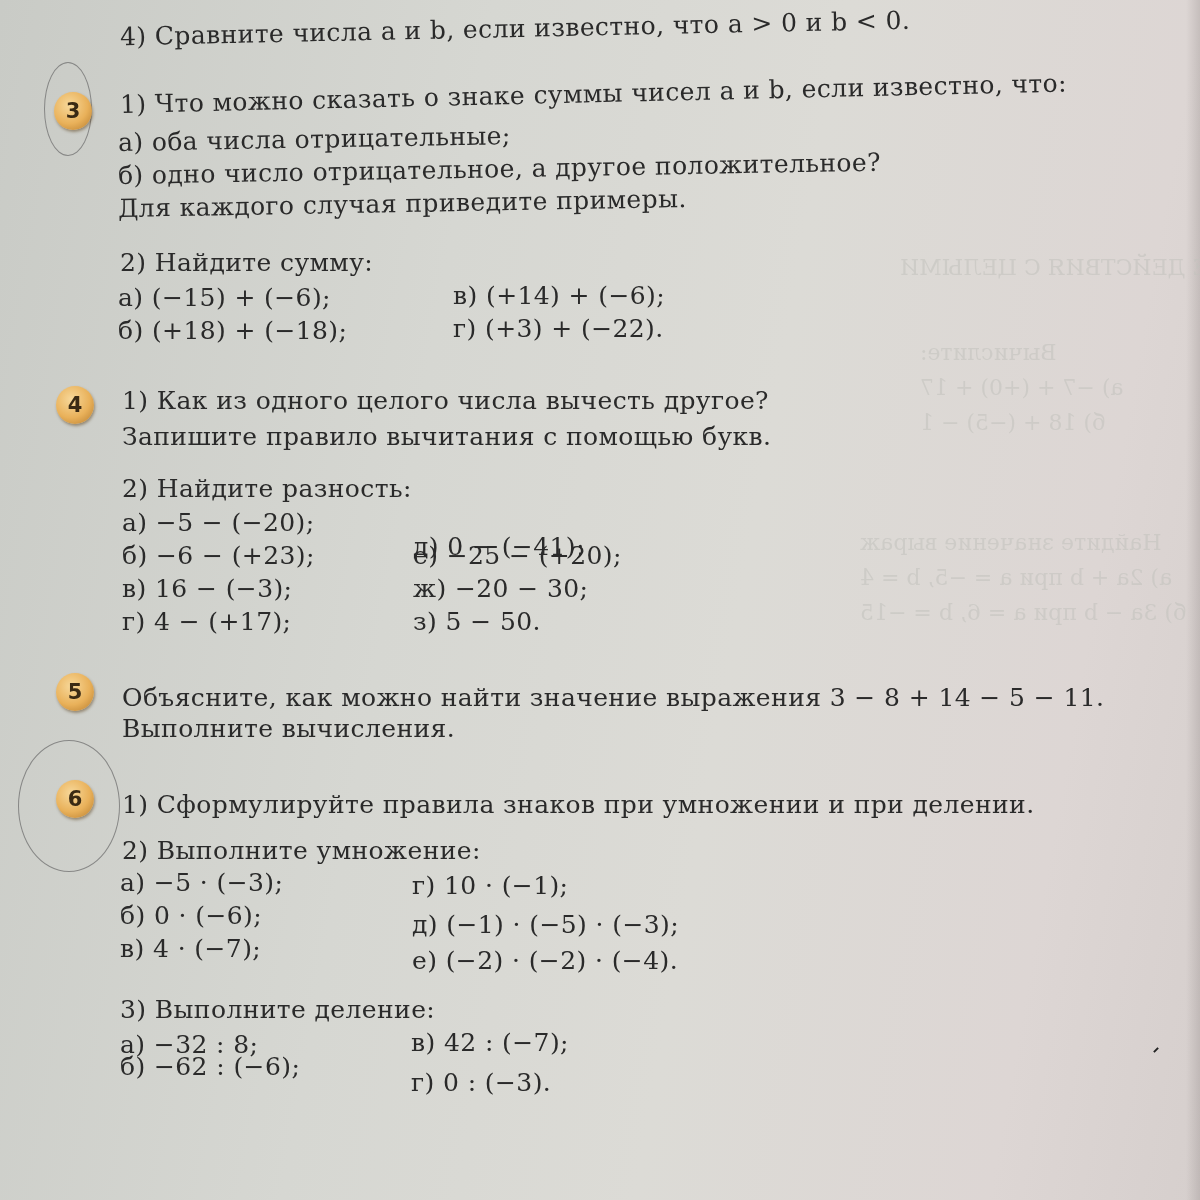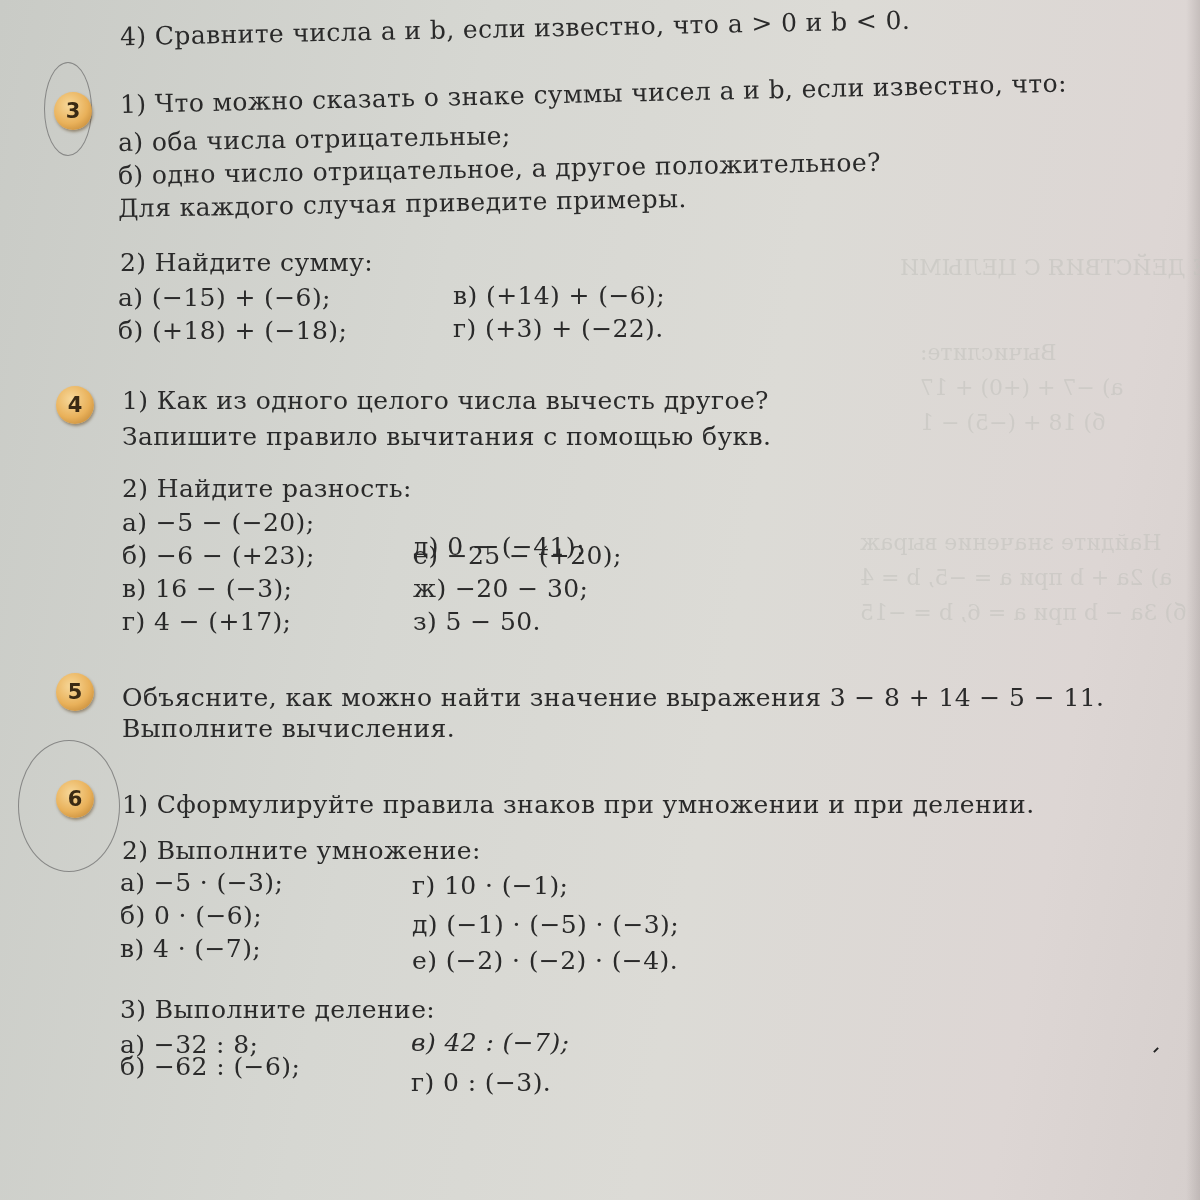--- a/index.html
+++ b/index.html
@@ -87,17 +87,17 @@
   <div class="line" style="left:120px;top:868px;">а) −5 · (−3);</div>
   <div class="line" style="left:120px;top:901px;">б) 0 · (−6);</div>
   <div class="line" style="left:120px;top:934px;">в) 4 · (−7);</div>
   <div class="line" style="left:412px;top:871px;">г) 10 · (−1);</div>
   <div class="line" style="left:412px;top:910px;">д) (−1) · (−5) · (−3);</div>
   <div class="line" style="left:412px;top:946px;">е) (−2) · (−2) · (−4).</div>
 
   <div class="line" style="left:120px;top:985px;margin-top:10px;">3) Выполните деление:</div>
   <div class="line" style="left:120px;top:1018px;margin-top:12px;">а) −32 : 8;</div>
   <div class="line" style="left:120px;top:1052px;">б) −62 : (−6);</div>
-  <div class="line" style="left:411px;top:1028px;font-style:italic;">в) 42 : (−7);</div>
+  <div class="line" style="left:411px;top:1028px;">в) 42 : (−7);</div>
   <div class="line" style="left:411px;top:1068px;">г) 0 : (−3).</div>
 
   <div class="dot-mark" style="left:1153px;top:1049px;"></div>
 </div>
 
 </body></html>

